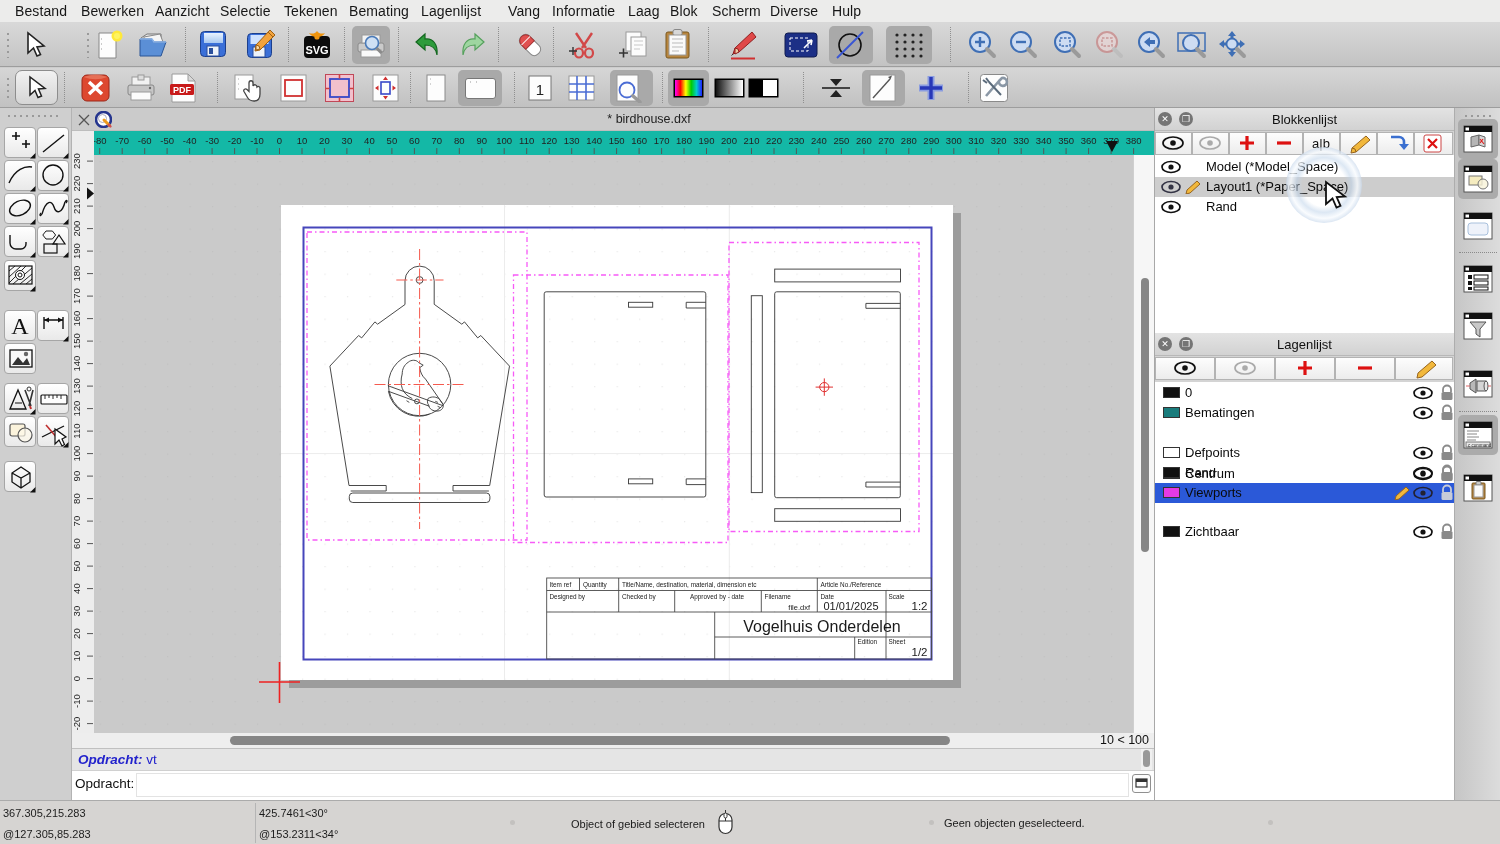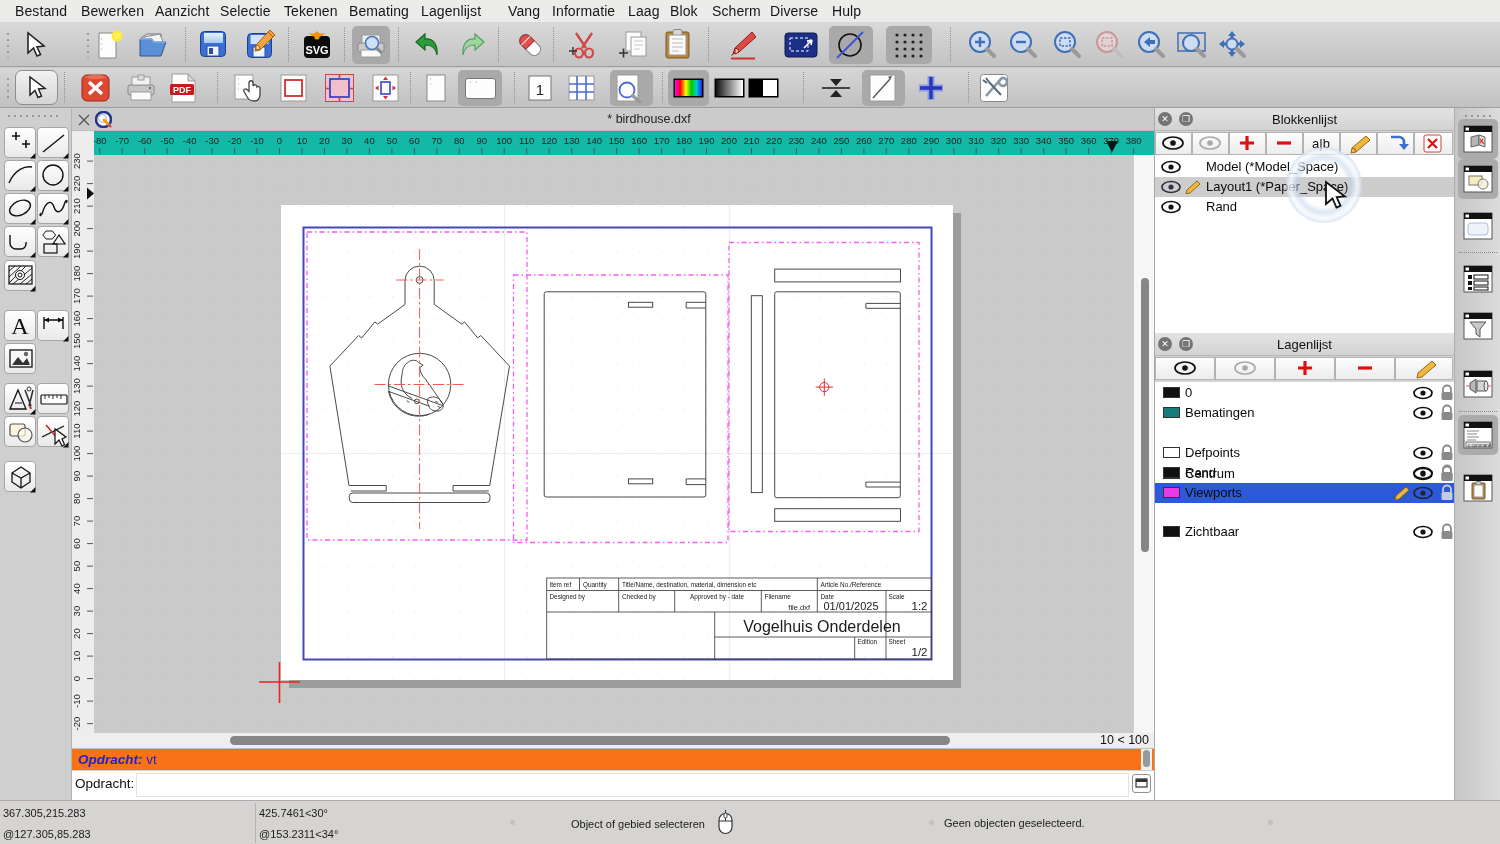--- a/index.html
+++ b/index.html
@@ -13,21 +13,21 @@
 .hdl{position:absolute;width:4px;top:8px;bottom:8px;background-image:radial-gradient(circle,#9a9a9a 1px,transparent 1.2px);background-size:4px 6px}
 #leftbar{position:absolute;left:0;top:108px;width:72px;height:692px;background:#cfcfcf;border-right:1px solid #b3b3b3}
 .lbtn{position:absolute;width:32px;height:31px;background:linear-gradient(#ffffff,#e9e9e9);border:1px solid #a6a6a6;border-radius:4px}
 .lbtn svg{position:absolute;left:0;top:0}
 #tabbar{position:absolute;left:72px;top:108px;width:1082px;height:23px;background:#cbcbcb;border-bottom:1px solid #bdbdbd}
 #hruler{position:absolute;left:94px;top:131px;width:1060px;height:24px;background:#14b8a6}
 #vruler{position:absolute;left:72px;top:131px;width:22px;height:617px;background:#ededed}
 #canvas{position:absolute;left:94px;top:155px;width:1039px;height:578px;background:#a21caf;overflow:hidden}
 #vscroll{position:absolute;left:1133px;top:155px;width:21px;height:578px;background:#f6f6f6;border-left:1px solid #cfcfcf}
 #hscrollrow{position:absolute;left:72px;top:733px;width:1082px;height:15px;background:#eeeeee}
-#cmdhist{position:absolute;left:72px;top:748px;width:1082px;height:22px;background:#f97316;border-top:1px solid #c0c0c0}
+#cmdhist{position:absolute;left:72px;top:748px;width:1082px;height:22px;background:#e5e5e5;border-top:1px solid #c0c0c0}
 #cmdinput{position:absolute;left:72px;top:770px;width:1082px;height:30px;background:#ffffff;border-top:1px solid #d0d0d0}
 #statusbar{position:absolute;left:0;top:800px;width:1500px;height:44px;background:#d6d4d2;border-top:1px solid #ababab;font-size:11px;color:#1c1c1c}
 #rpanels{position:absolute;left:1154px;top:108px;width:300px;height:692px;background:#ffffff;border-left:1px solid #a8a8a8}
 .ptitle{position:absolute;left:0;width:299px;height:23px;background:linear-gradient(#e3e3e3,#d2d2d2);border-bottom:1px solid #b8b8b8}
 .ptitle .t{position:absolute;width:100%;text-align:center;top:4px;font-size:13px;color:#111}
 .pcirc{position:absolute;top:4px;width:14px;height:14px;border-radius:50%;background:#757575;color:#fff;font-size:9px;text-align:center;line-height:14px}
 .ptools{position:absolute;left:0;width:299px;height:25px;background:#d4d4d4}
 .pbtn{position:absolute;top:1px;height:23px;background:linear-gradient(#fdfdfd,#ececec);border:1px solid #b3b3b3}
 .prow{position:absolute;left:0;width:299px;height:20px;font-size:13px;color:#0a0a0a}
 #farright{position:absolute;left:1454px;top:108px;width:46px;height:692px;background:linear-gradient(90deg,#c6c6c6,#dcdcdc);border-left:1px solid #adadad}

